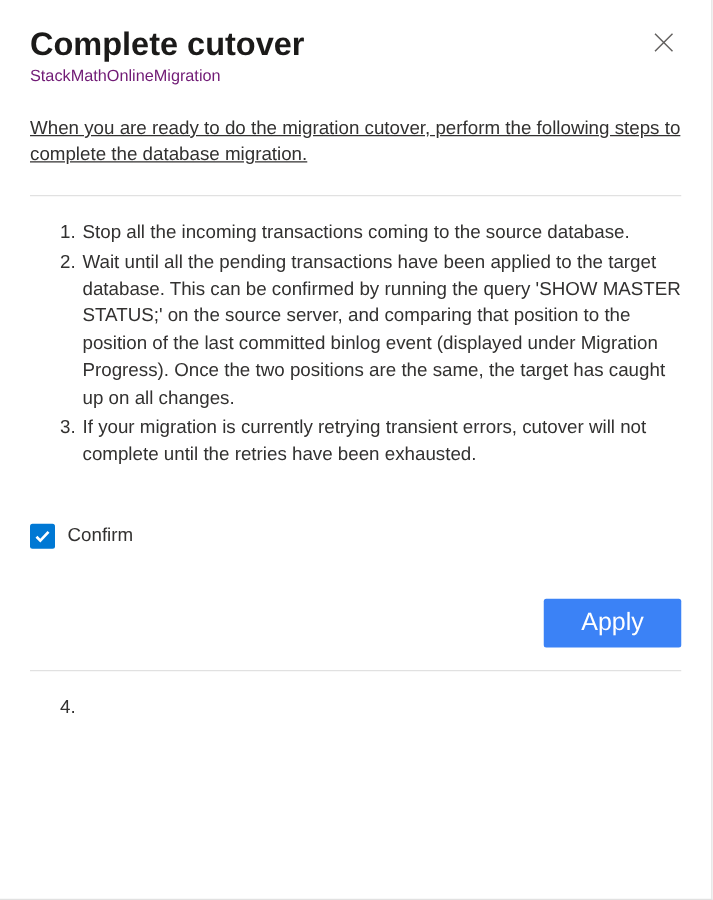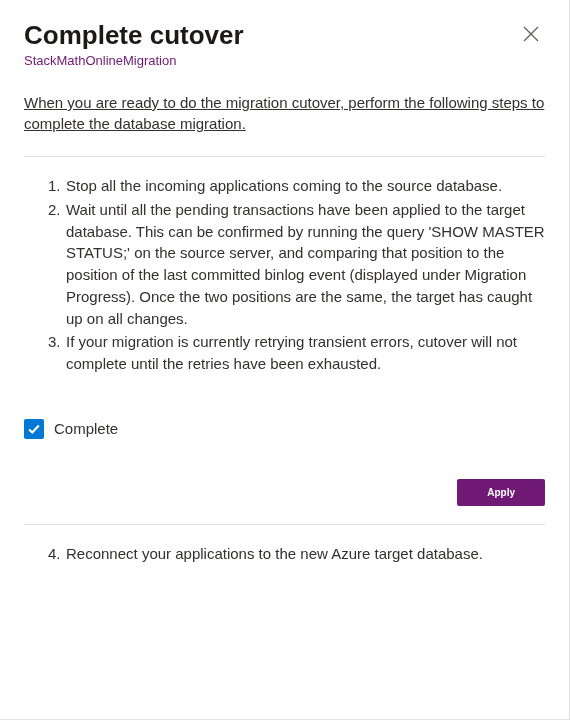--- a/index.html
+++ b/index.html
@@ -114,25 +114,25 @@
     .confirm-label {
       font-size: 15px;
       color: #323130;
     }
     .apply-row {
       display: flex;
       justify-content: flex-end;
       margin-bottom: 6px;
     }
     .apply-btn {
-      background: #701a75;
+      background: #3b82f6;
       color: #fff;
       border: none;
-      font-size: 10px;
-      font-weight: 700;
+      font-size: 20px;
+      font-weight: 400;
       padding: 8px 30px;
       cursor: pointer;
       border-radius: 2px;
     }
     ol.steps4 {
       list-style: none;
       padding-left: 24px;
     }
     ol.steps4 li {
       position: relative;
@@ -159,38 +159,37 @@
     </svg>
   </button>
 </div>
 <div class="subtitle">StackMathOnlineMigration</div>
 
 <p class="intro">When you are ready to do the migration cutover, perform the following steps to complete the database migration.</p>
 
 <hr class="divider">
 
 <ol class="steps">
-  <li>Stop all the incoming applications coming to the source database.</li>
+  <li>Stop all the incoming transactions coming to the source database.</li>
   <li>Wait until all the pending transactions have been applied to the target database. This can be confirmed by running the query 'SHOW MASTER STATUS;' on the source server, and comparing that position to the position of the last committed binlog event (displayed under Migration Progress). Once the two positions are the same, the target has caught up on all changes.</li>
   <li>If your migration is currently retrying transient errors, cutover will not complete until the retries have been exhausted.</li>
 </ol>
 
 <div class="confirm-row">
   <div class="checkbox">
     <svg viewBox="0 0 16 16">
       <polyline points="2.5,8.5 6,12 13.5,4"></polyline>
     </svg>
   </div>
-  <span class="confirm-label">Complete</span>
+  <span class="confirm-label">Confirm</span>
 </div>
 
 <div class="apply-row">
   <button class="apply-btn">Apply</button>
 </div>
 
 <hr class="divider-full">
 
 <ol class="steps4">
   <li>
     <span class="num">4.</span>
-    <span>Reconnect your applications to the new Azure target database.</span>
   </li>
 </ol>
 
 </body></html>

